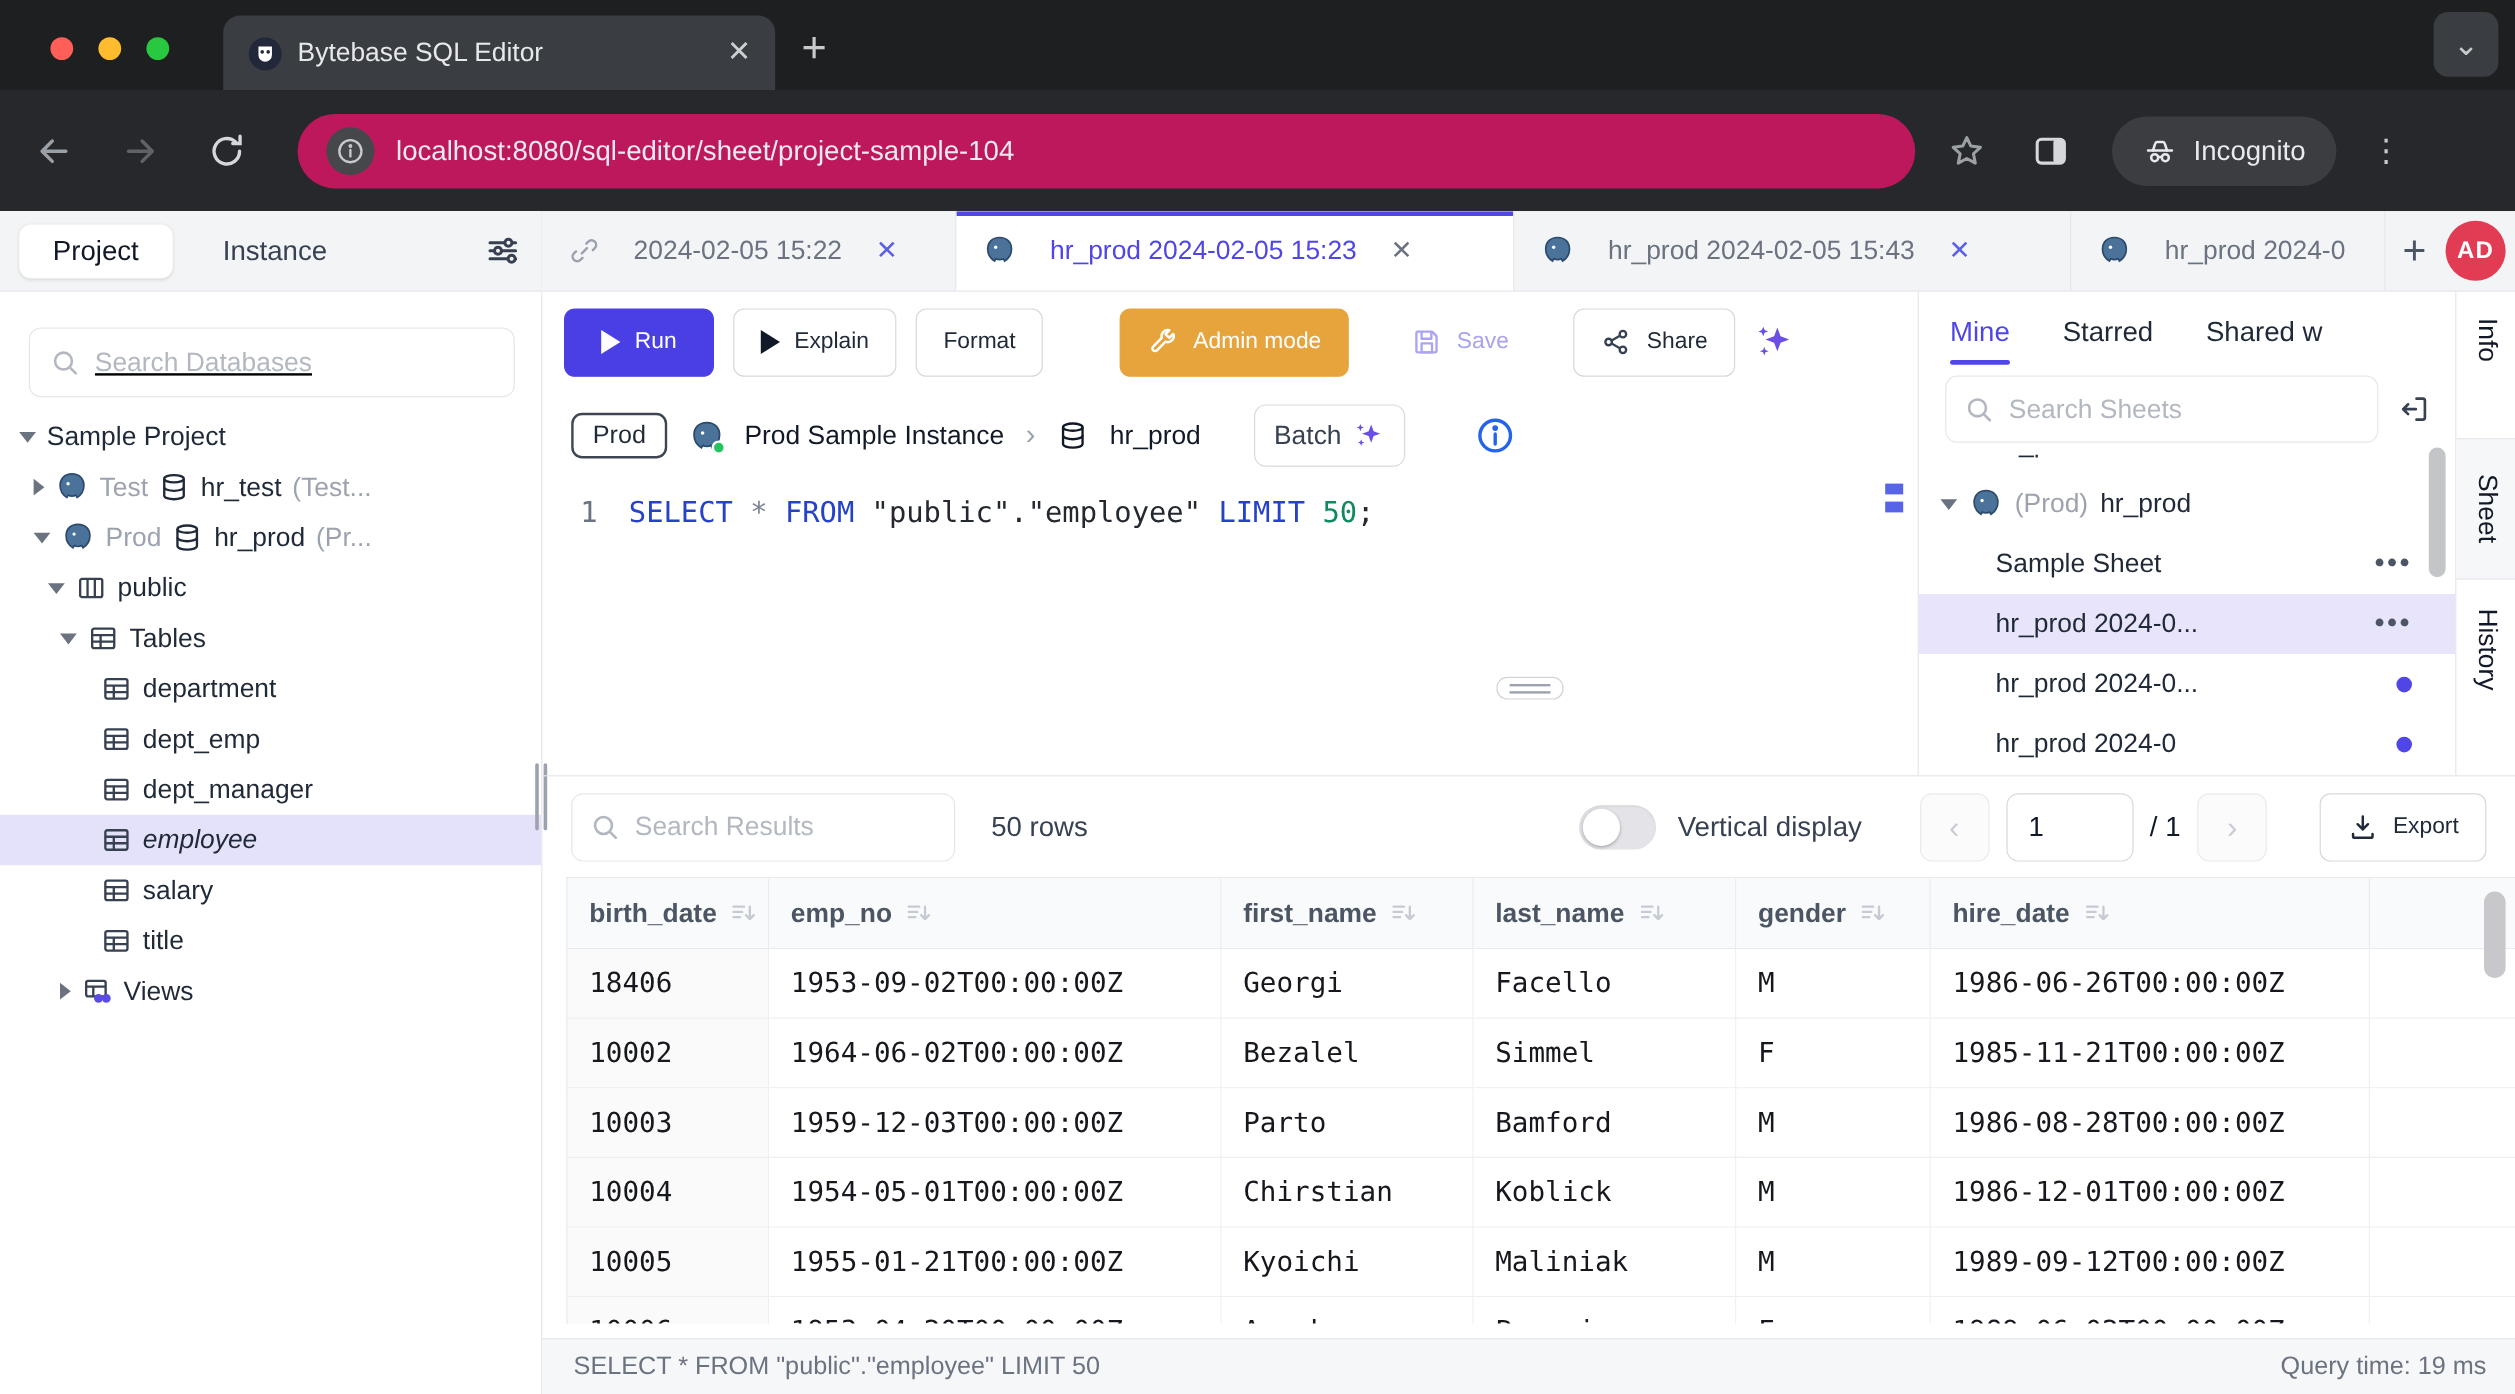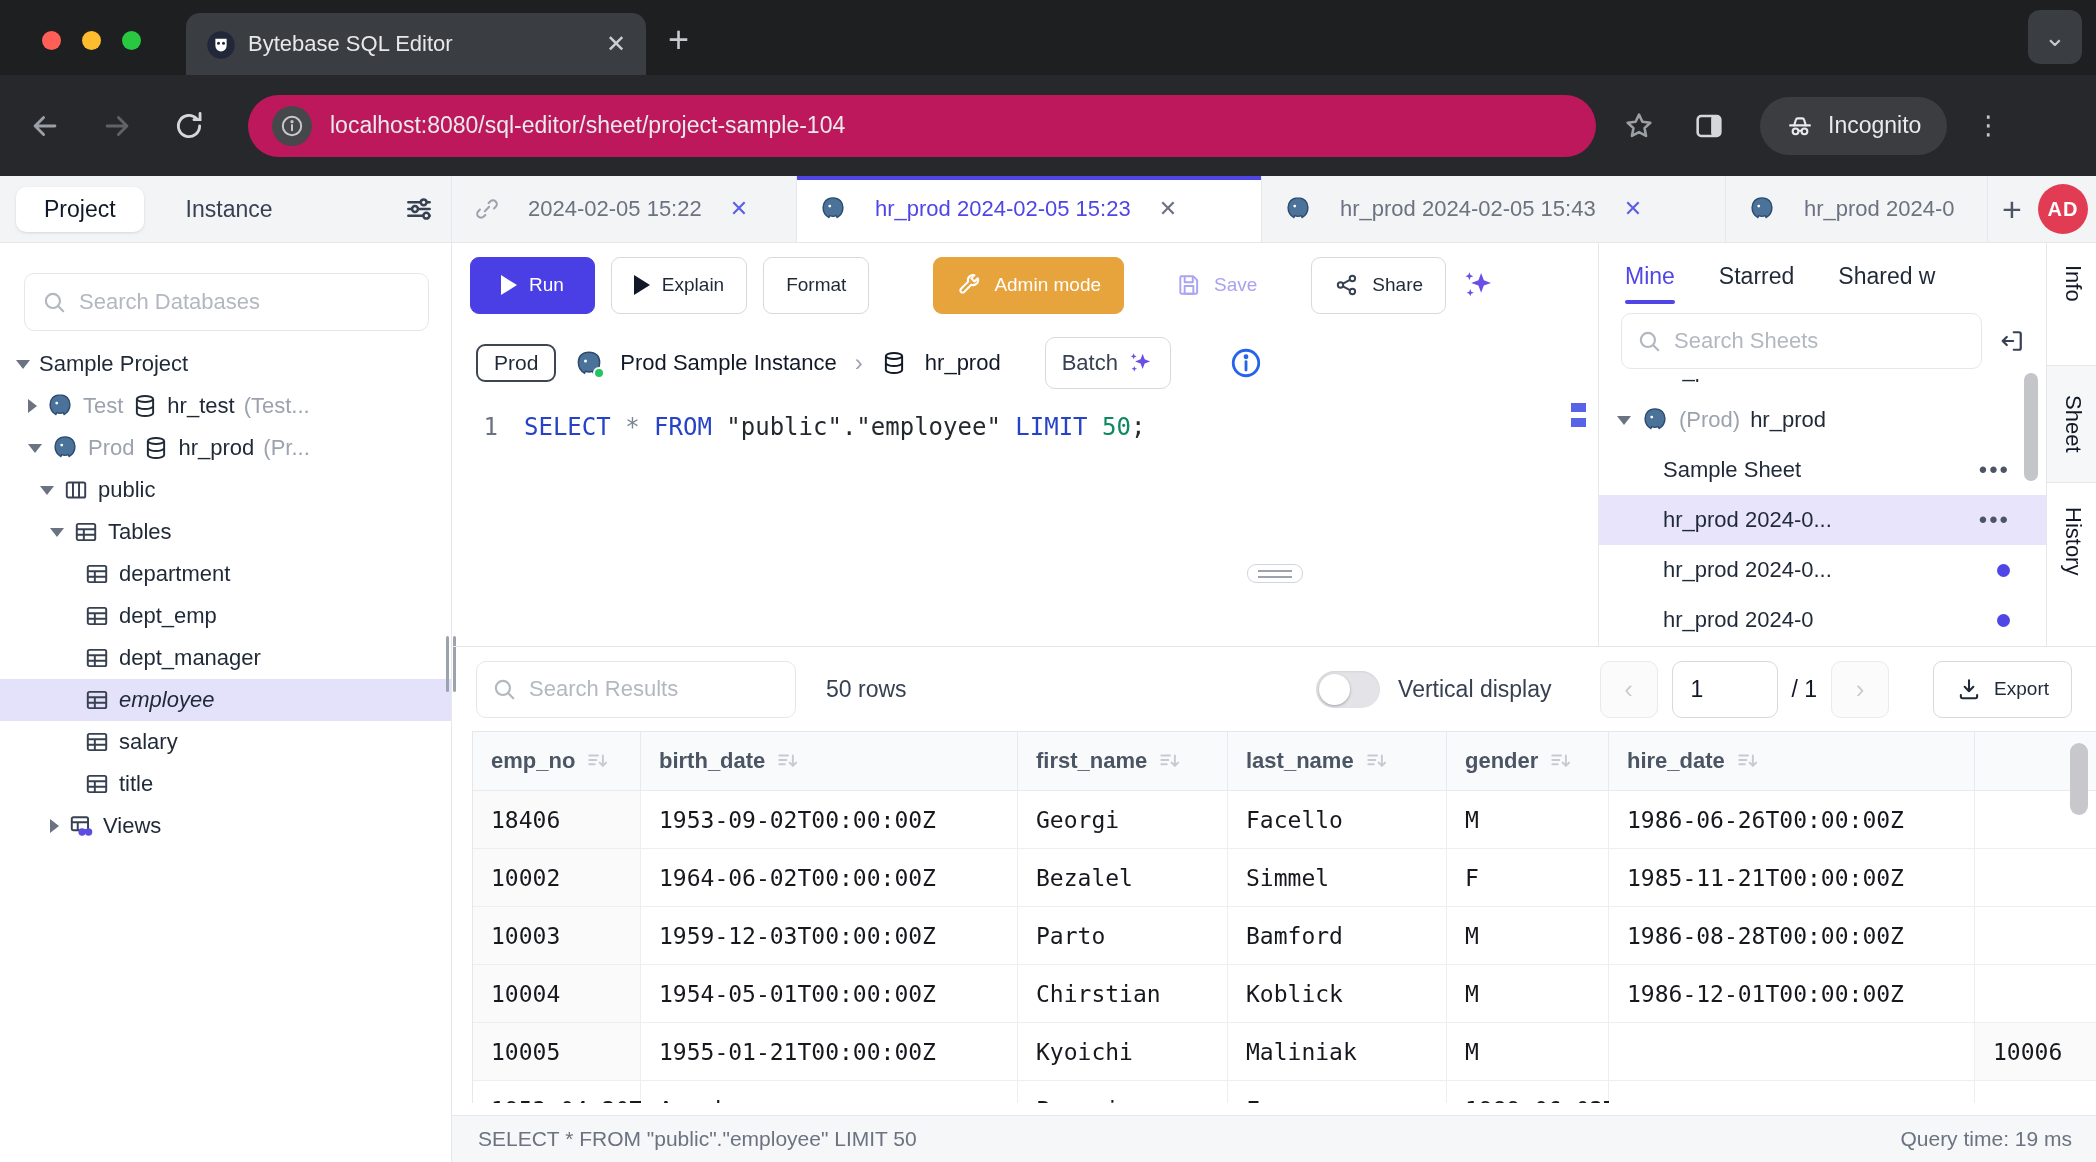--- a/index.html
+++ b/index.html
@@ -36,21 +36,21 @@
   
   .app { position:absolute; top:176px; left:0; width:2096px; height:986px; background:#fff; display:flex; }
 
   
   .sidebar { width:452px; flex:none; border-right:1px solid #e5e7eb; background:#fff; position:relative; }
   .sb-header { height:67px; background:#f3f4f6; border-bottom:1px solid #e5e7eb; display:flex; align-items:center; padding:0 16px; }
   .seg-pill { background:#fff; border-radius:10px; box-shadow:0 1px 3px rgba(0,0,0,.12); padding:9px 28px; font-size:23px; color:#111827; }
   .seg-plain { padding:9px 28px; font-size:23px; color:#374151; margin-left:14px; }
   .sb-filter { margin-left:auto; width:32px; height:32px; }
   .sb-search { margin:30px 22px 0 24px; height:58px; border:1px solid #e5e7eb; border-radius:10px;
-               display:flex; align-items:center; padding:0 16px; gap:12px; background:#fff; }
+               display:flex; align-items:center; padding:0 16px; gap:12px; background:#fff;text-decoration:underline; }
   .sb-search input { border:none; outline:none; font-size:22px; color:#374151; width:100%; background:transparent; }
   .sb-search input::placeholder { color:#b3b8c0; }
   .tree { margin-top:12px; font-size:22px; color:#1f2937; }
   .trow { height:42px; display:flex; align-items:center; gap:9px; white-space:nowrap; overflow:hidden; }
   .trow.sel { background:#e4e1fb;font-style:italic; }
   .tri-d { width:0; height:0; border-left:7px solid transparent; border-right:7px solid transparent; border-top:9px solid #6b7280; flex:none; }
   .tri-r { width:0; height:0; border-top:7px solid transparent; border-bottom:7px solid transparent; border-left:9px solid #6b7280; flex:none; }
   .p0{padding-left:16px}.p1{padding-left:28px}.p2{padding-left:40px}.p3{padding-left:50px}.p4{padding-left:84px}
   .envname { color:#9ca3af; }
   .dim { color:#9ca3af; }
@@ -616,28 +616,28 @@
                 <path d="M4.5 17.5V19a1.5 1.5 0 0 0 1.5 1.5h12a1.5 1.5 0 0 0 1.5-1.5v-1.5"></path>
               </svg>
           </span>
           <span>Export</span>
         </button>
       </div>
 
       <div class="tablewrap">
         <div class="grid">
           <div class="hcell">
-              <span>emp_no</span>
+              <span>birth_date</span>
               <span class="sorti"><svg viewBox="0 0 24 24" fill="none" stroke="#c6cad2" stroke-width="1.8" stroke-linecap="round" stroke-linejoin="round">
                   <path d="M4 7h8M4 11h6.5M4 15h5"></path>
                   <path d="M16.5 7v9.5m0 0l-3-3m3 3l3-3"></path>
                 </svg></span>
             </div>
           <div class="hcell">
-              <span>birth_date</span>
+              <span>emp_no</span>
               <span class="sorti"><svg viewBox="0 0 24 24" fill="none" stroke="#c6cad2" stroke-width="1.8" stroke-linecap="round" stroke-linejoin="round">
                   <path d="M4 7h8M4 11h6.5M4 15h5"></path>
                   <path d="M16.5 7v9.5m0 0l-3-3m3 3l3-3"></path>
                 </svg></span>
             </div>
           <div class="hcell">
               <span>first_name</span>
               <span class="sorti"><svg viewBox="0 0 24 24" fill="none" stroke="#c6cad2" stroke-width="1.8" stroke-linecap="round" stroke-linejoin="round">
                   <path d="M4 7h8M4 11h6.5M4 15h5"></path>
                   <path d="M16.5 7v9.5m0 0l-3-3m3 3l3-3"></path>
@@ -696,20 +696,21 @@
           <div class="cell mono">Koblick</div>
           <div class="cell mono">M</div>
           <div class="cell mono">1986-12-01T00:00:00Z</div>
           <div class="cell"></div>
 
           <div class="cell c0 mono">10005</div>
           <div class="cell mono">1955-01-21T00:00:00Z</div>
           <div class="cell mono">Kyoichi</div>
           <div class="cell mono">Maliniak</div>
           <div class="cell mono">M</div>
+          <div class="cell mono">1989-09-12T00:00:00Z</div>
           <div class="cell"></div>
 
           <div class="cell c0 mono">10006</div>
           <div class="cell mono">1953-04-20T00:00:00Z</div>
           <div class="cell mono">Anneke</div>
           <div class="cell mono">Preusig</div>
           <div class="cell mono">F</div>
           <div class="cell mono">1989-06-02T00:00:00Z</div>
           <div class="cell"></div>
         </div>

